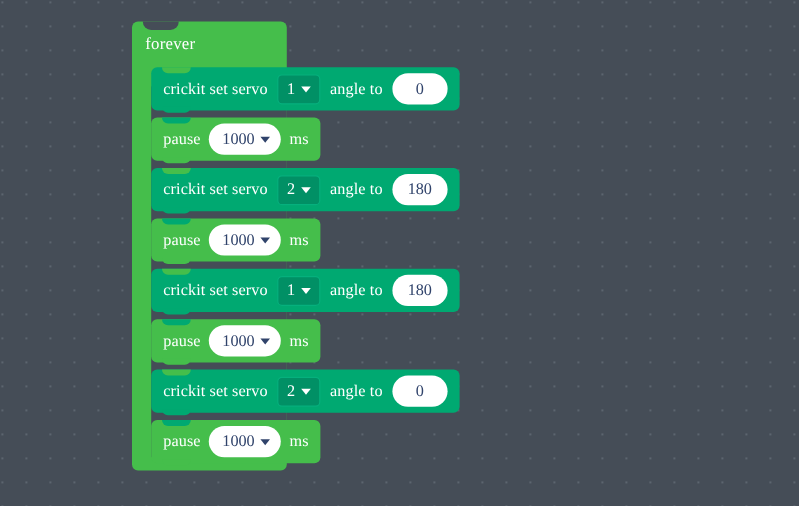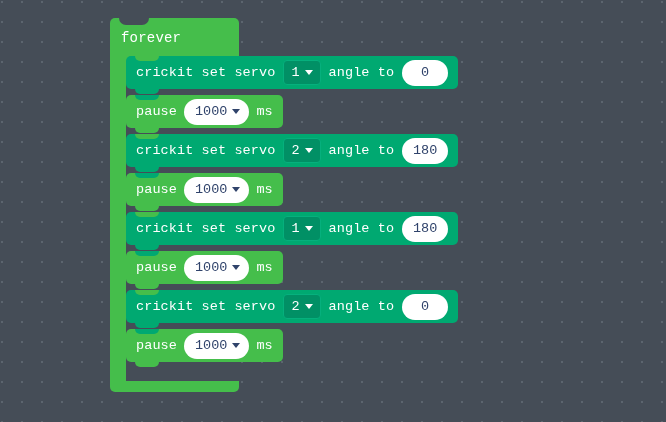--- a/index.html
+++ b/index.html
@@ -10,21 +10,21 @@
   #canvas {
     position: relative;
     width: 666px;
     height: 422px;
     overflow: hidden;
     background-color: #454d57;
     background-image:
       radial-gradient(circle, #5c656f 1px, transparent 1.2px);
     background-size: 20px 20px;
     background-position: 12px 12px;
-    font-family: Liberation Mono, monospace;
+    font-family: Liberation Serif, serif;
   }
 
   
   .forever-block {
     position: absolute;
     left: 110px;
     top: 18px;
     width: 129px;
     height: 374px;
     background: #45be4b;
@@ -64,21 +64,21 @@
     top: 56px;
   }
 
   .block {
     position: relative;
     height: 33px;
     border-radius: 5px;
     margin-bottom: 6px;
     display: flex;
     align-items: center;
-    padding: 4px 10px;
+    padding: 18px 10px;
     box-sizing: border-box;
     width: max-content;
   }
   .block.crickit { background: #00a971; }
   .block.pause   { background: #45be4b; text-align: center; }
 
   .block .bump {
     position: absolute;
     left: 9px;
     top: 33px;

